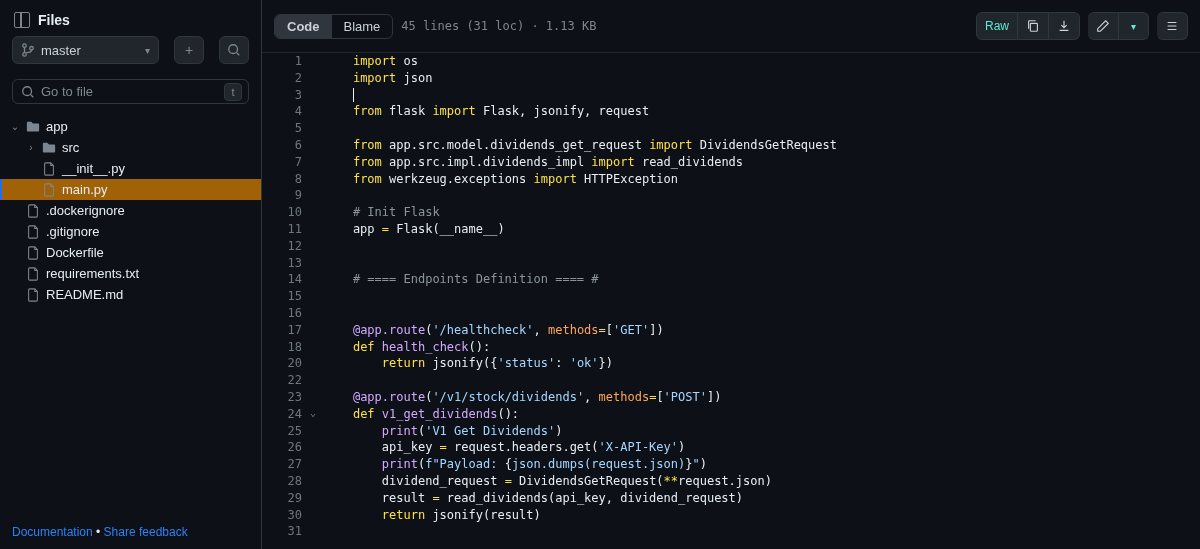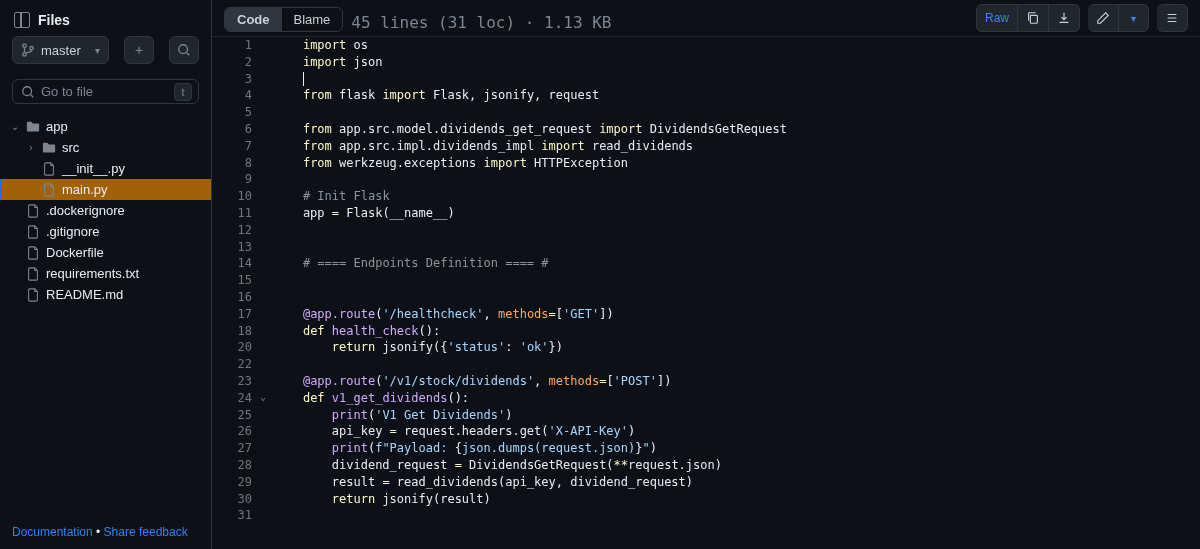--- a/index.html
+++ b/index.html
@@ -7,21 +7,21 @@
       font-family: -apple-system, BlinkMacSystemFont, "Segoe UI", Helvetica, Arial, sans-serif;
       background: #0d1117;
       color: #e6edf3;
       font-size: 14px;
       overflow: hidden;
       height: 549px;
       width: 1200px;
     }
     .layout { display: flex; height: 100%; }
     .sidebar {
-      width: 212px;
+      width: 262px;
       border-right: 1px solid #30363d;
       display: flex;
       flex-direction: column;
       flex-shrink: 0;
     }
     .sidebar-header {
       display: flex;
       align-items: center;
       gap: 8px;
       padding: 12px 14px 8px 14px;
@@ -85,41 +85,41 @@
     .chev { width: 10px; text-align: center; color: #7d8590; font-size: 10px; }
     .fold-icon { color: #7d8590; display: inline-flex; }
     .file-icon { color: #7d8590; display: inline-flex; }
     .sidebar-footer {
       padding: 10px 12px; font-size: 12px;
       border-top: 0;
     }
     .sidebar-footer a { color: #2f81f7; text-decoration: none; }
     .main { flex: 1; display: flex; flex-direction: column; min-width: 0; }
     .toolbar {
-      display: flex; align-items: flex-end;
-      padding: 4px 12px; gap: 8px;
+      display: flex; align-items: center;
+      padding: 12px 12px; gap: 8px;
       border-bottom: 1px solid #21262d;
       background: #0d1117;
     }
     .tabgroup {
       display: inline-flex; background: #0d1117; border: 1px solid #30363d;
       border-radius: 6px; overflow: hidden;
     }
     .tabbtn {
       padding: 4px 12px; font-size: 13px; color: #c9d1d9;
     }
     .tabbtn.active { background: #30363d; font-weight: 600; }
-    .meta { color: #7d8590; font-size: 16px; font-family: ui-monospace, SFMono-Regular, Menlo, monospace; }
+    .meta { color: #7d8590; font-size: 12px; font-family: ui-monospace, SFMono-Regular, Menlo, monospace; }
     .spacer { flex: 1; }
     .right-tools { display: flex; gap: 0; align-items: center; }
     .tool {
       height: 28px; min-width: 30px; padding: 0 8px;
       background: #21262d; border: 1px solid #30363d;
       display: flex; align-items: center; justify-content: center;
-      color: #3b82f6; font-size: 12px;
+      color: #5eead4; font-size: 12px;
     }
     .tool:first-child { border-radius: 6px 0 0 6px; }
     .tool.single { border-radius: 6px; margin-left: 8px; }
     .tool + .tool { border-left: 0; }
     .tool.end { border-radius: 0 6px 6px 0; }
     .tool.startgroup { border-radius: 6px 0 0 6px; margin-left: 8px; }
     .code-area { flex: 1; overflow: auto; background: #0d1117; }
     .code-line {
       display: flex;
       font-family: ui-monospace, SFMono-Regular, Menlo, Consolas, monospace;
@@ -129,21 +129,21 @@
     .gutter {
       width: 56px; text-align: right; padding-right: 16px;
       color: #6e7681; user-select: none; flex-shrink: 0;
       position: relative;
     }
     .fold-ind {
       position: absolute; right: 2px; top: 0; color: #7d8590;
       font-size: 10px;
     }
     .code-text { flex: 1; padding-left: 6px; }
-    .tk-red { color: #fef9c3; }
+    .tk-red { color: #fde047; }
     .tk-fn { color: #d2a8ff; }
     .tk-str { color: #a5d6ff; }
     .tk-comm { color: #8b949e; }
     .tk-cls { color: #ffa657; }
     .tk-deco { color: #d2a8ff; }
     .cursor {
       display: inline-block; width: 1px; height: 14px;
       background: #e6edf3; vertical-align: middle;
     }
     svg { display: block; }

